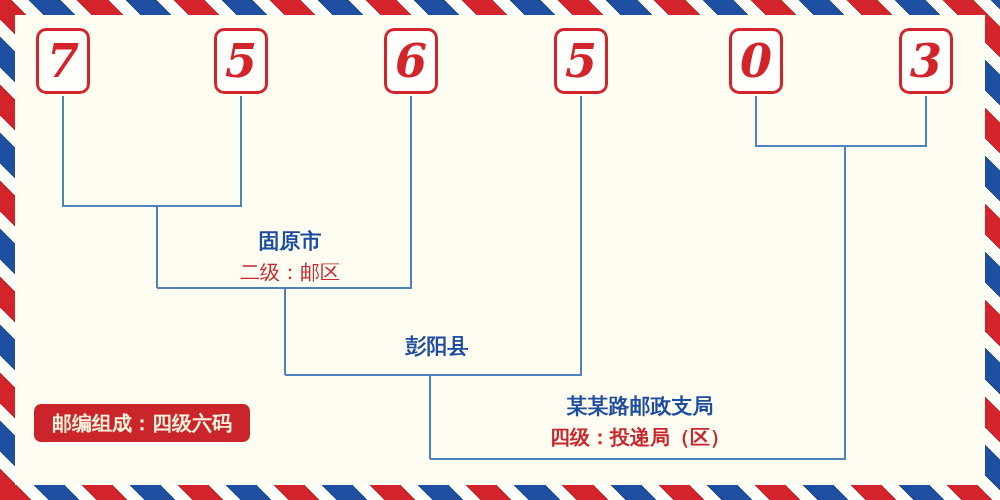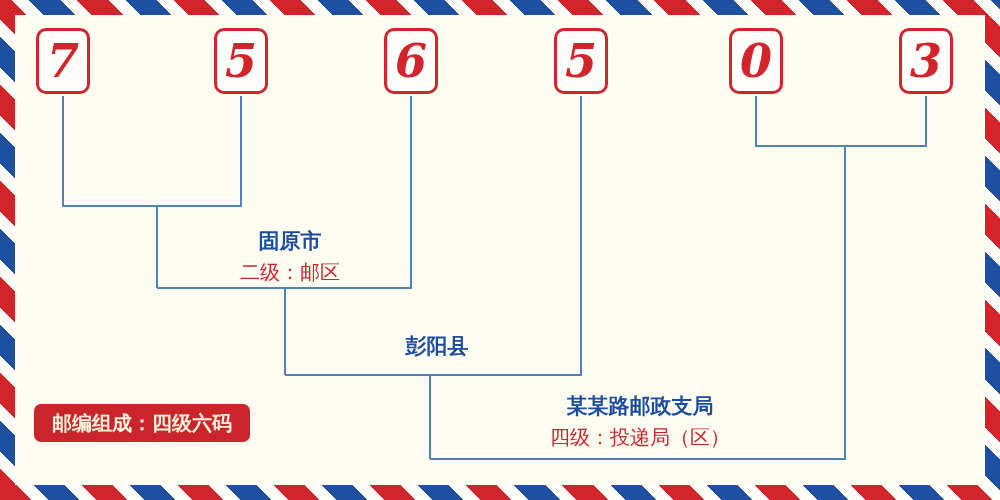--- a/index.html
+++ b/index.html
@@ -40,21 +40,21 @@
     color:#1d4da0;font-weight:bold;font-size:21px;line-height:1.25;
   }
   .label .desc{
     color:#c9252b;font-size:20px;line-height:1.25;margin-top:6px;
   }
   .label-1{left:75px;top:113px;width:165px;}
   .label-1 .desc{width:136px;margin:7px auto 0;}
   .label-2{left:190px;top:228px;width:200px;}
   .label-3{left:327px;top:313px;width:220px;margin-top:20px;}
   .label-4{left:520px;top:393px;width:240px;}
-  .label-4 .desc{}
+  .label-4 .desc{font-weight:bold;}
   .label-delivery{left:776px;top:106px;width:130px;}
   .badge{
     position:absolute;left:34px;top:404px;z-index:2;
     background:#c9252b;color:#fbf3dc;
     font-size:20px;font-weight:bold;line-height:1;
     padding:9px 18px;border-radius:7px;
   }
 </style>
 </head>
 <body>

